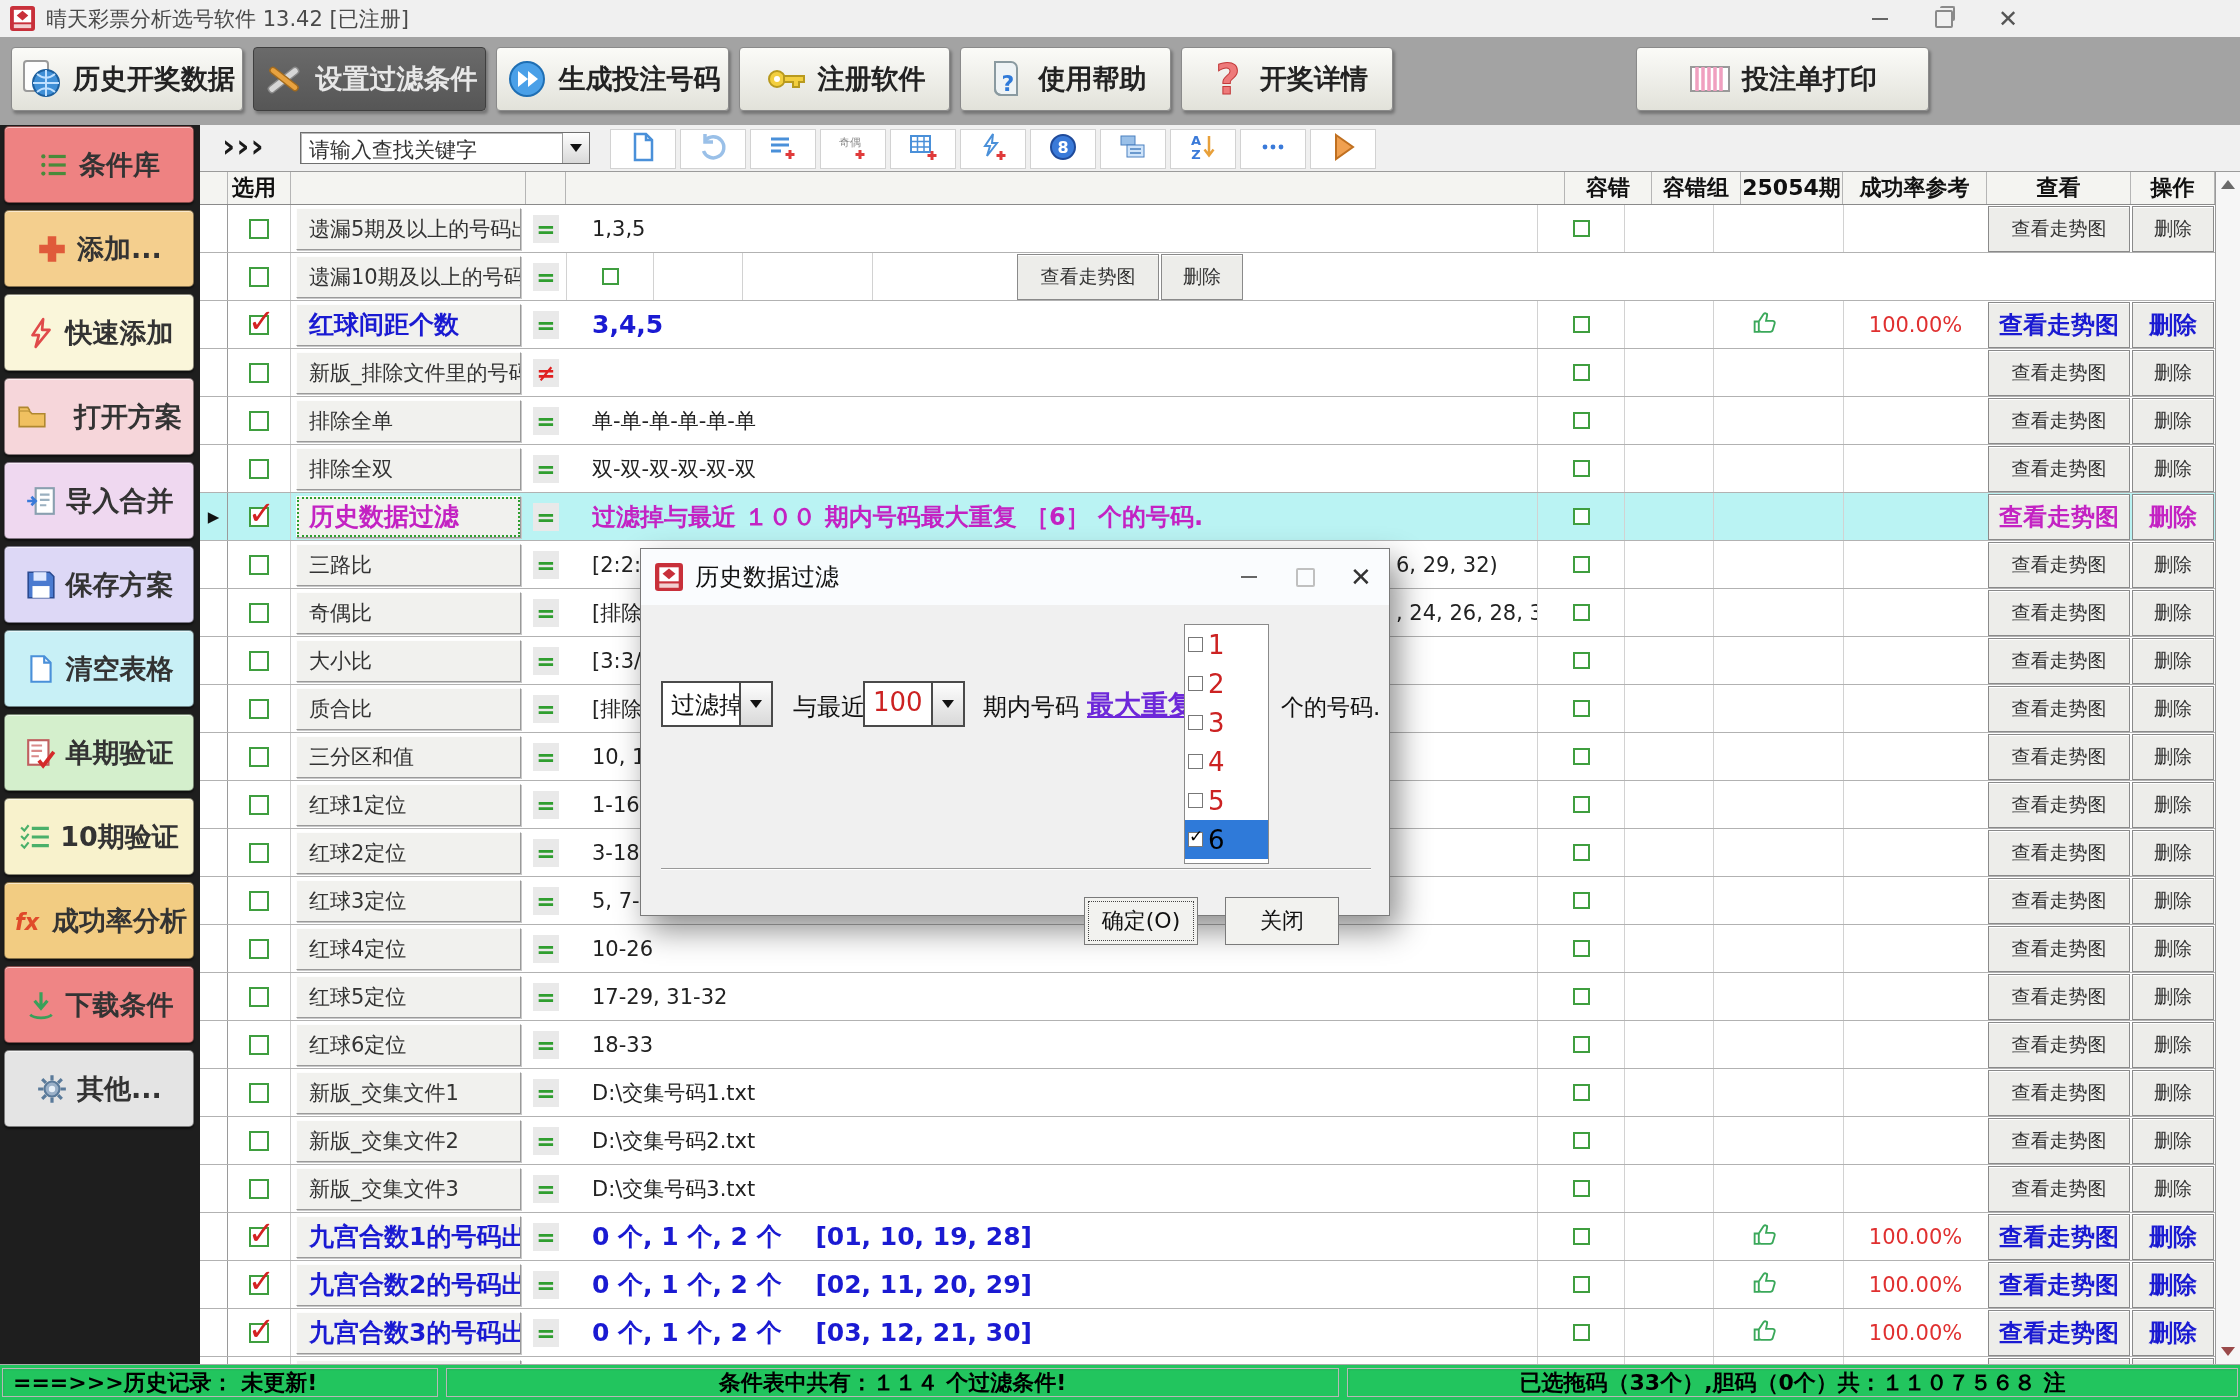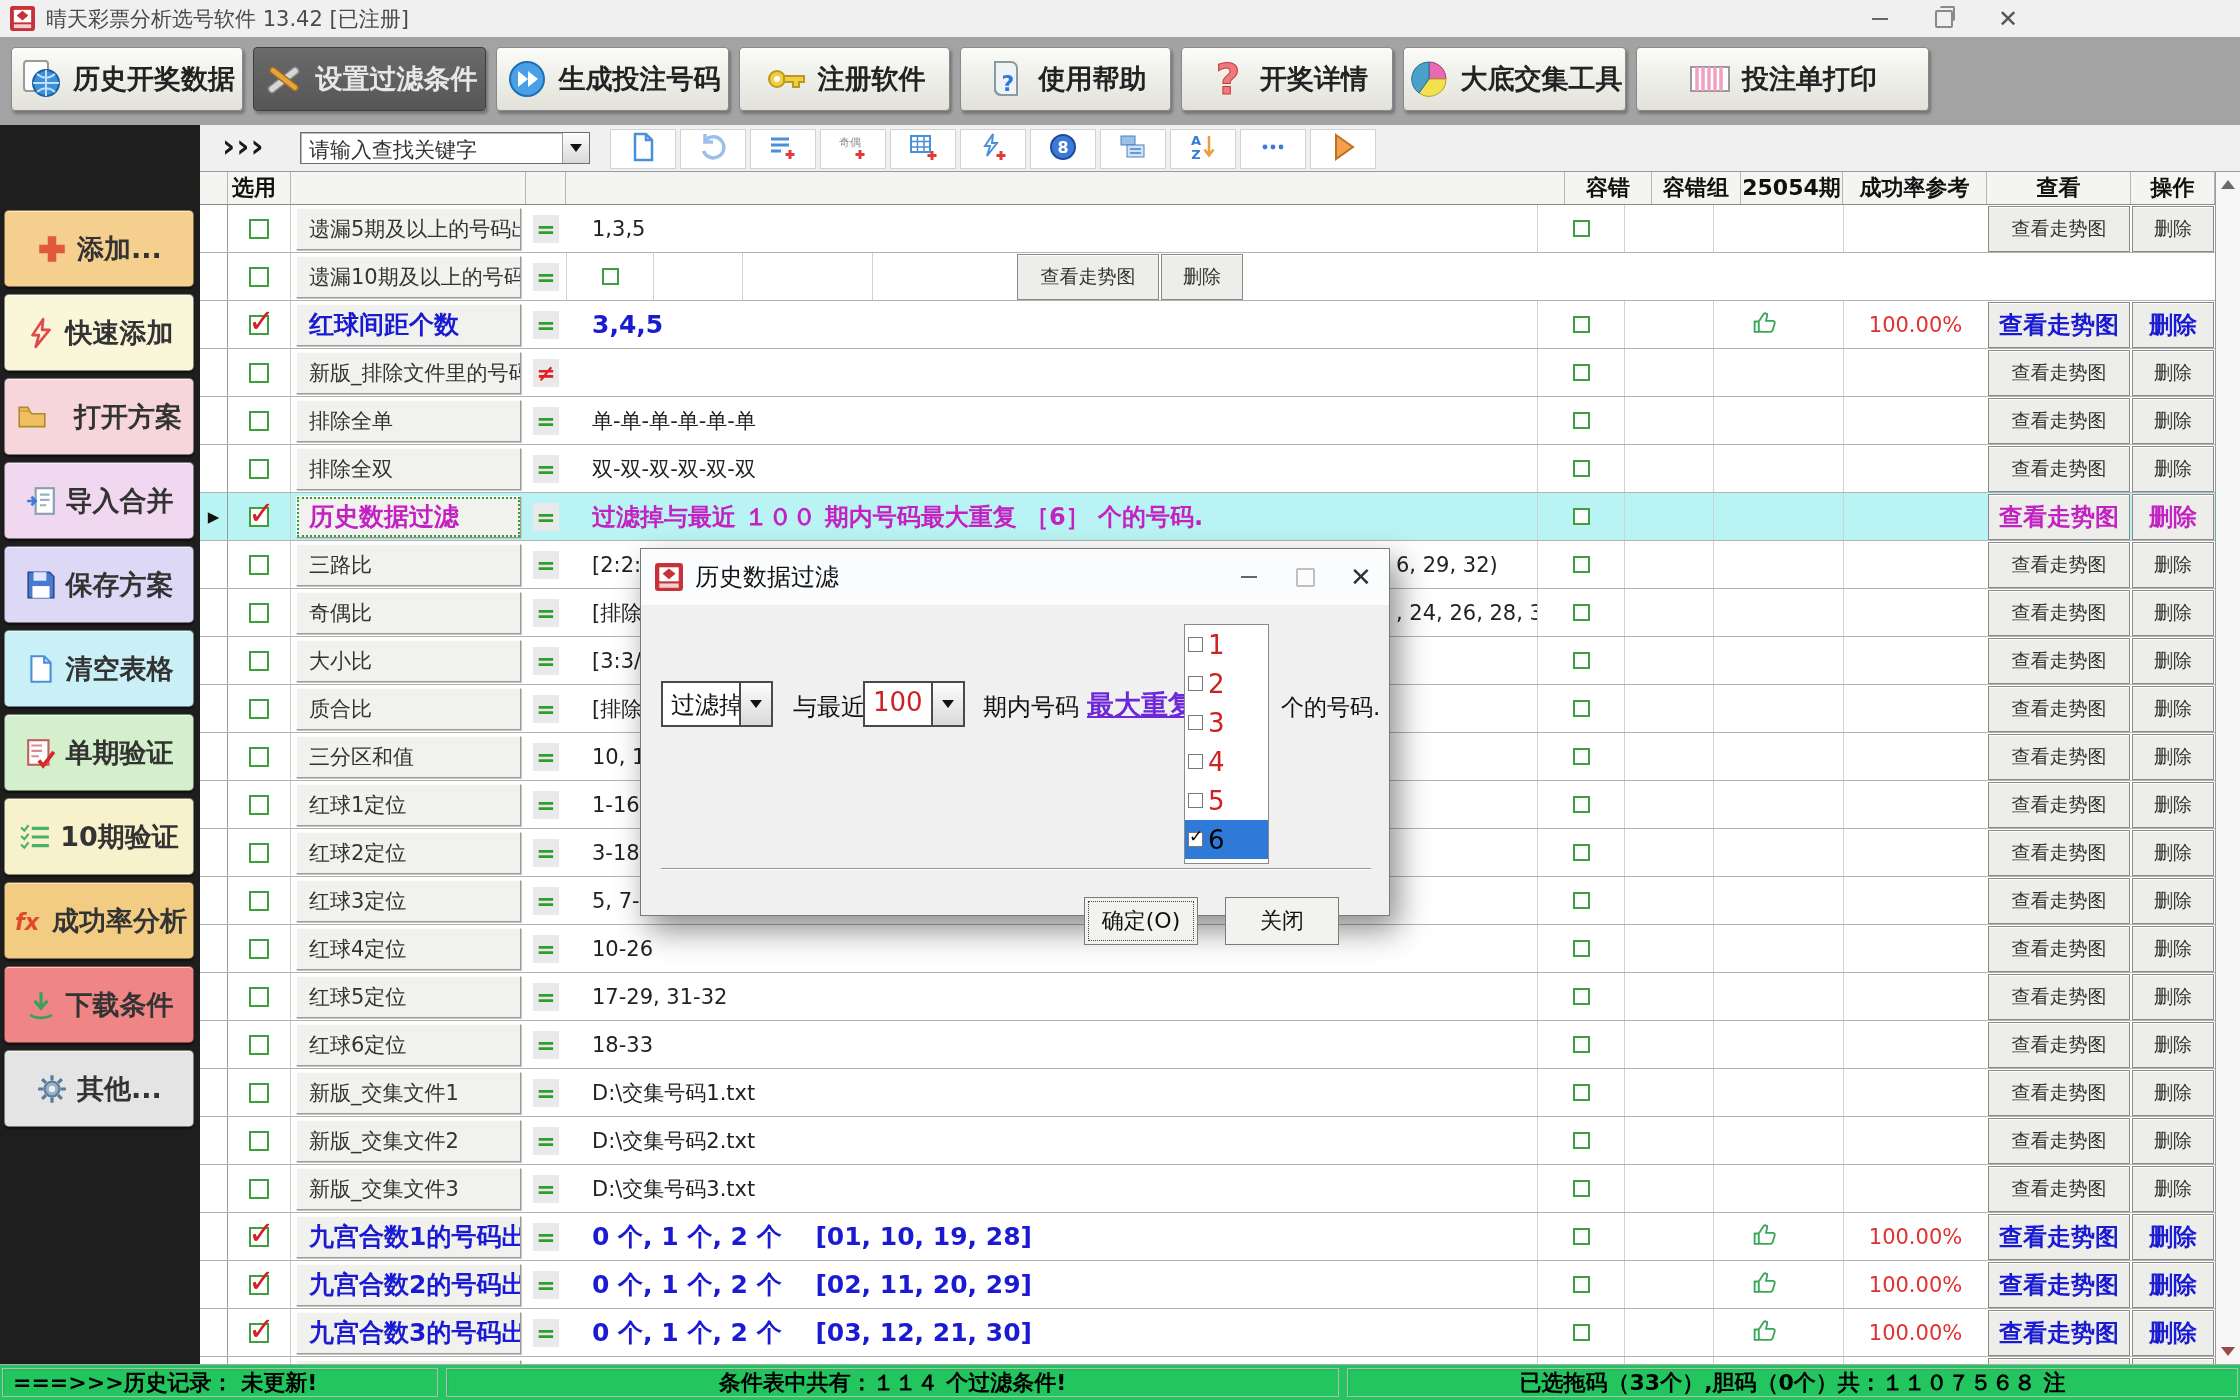--- a/index.html
+++ b/index.html
@@ -197,37 +197,42 @@
           <text x="23" y="34" font-size="22" font-weight="bold" fill="#2f7ad9" text-anchor="middle">?</text>
         </svg></span>
       <span>使用帮助</span>
     </div>
     <div class="tb-btn" style="left: 1181px; width: 212px;">
       <span class="tb-ico"><svg viewBox="0 0 44 44">
           <text x="22" y="37" font-size="42" font-weight="bold" fill="#ee7a7a" stroke="#c23a3a" stroke-width="1" text-anchor="middle">?</text>
         </svg></span>
       <span>开奖详情</span>
     </div>
-    <div class="tb-btn" style="left: 1403px; width: 223px;">
-      <span class="tb-ico"><svg viewBox="0 0 44 44">
-          <path d="M22 22V5A17 17 0 0 1 39 22z" fill="#e86ab0" stroke="#a23a78"></path>
-          <path d="M22 22h17A17 17 0 0 1 12 36z" fill="#f3e04f" stroke="#b0a02a"></path>
-          <path d="M22 22L12 36A17 17 0 0 1 22 5z" fill="#4aa0c8" stroke="#1f7096"></path>
-        </svg></span>
-      <span>大底交集工具</span>
-    </div>
     <div class="tb-btn" style="left: 1636px; width: 293px;">
       <span class="tb-ico"><svg viewBox="0 0 44 44">
           <rect x="3" y="10" width="38" height="24" fill="#fff" stroke="#999" stroke-width="2"></rect>
           <path d="M9 10v24M15 10v24M21 10v24M27 10v24M33 10v24" stroke="#f0a0c0" stroke-width="3.5"></path>
         </svg></span>
       <span>投注单打印</span>
     </div>
   </div>
 <div id="sidebar">
+    <div class="sb-btn" style="top: 1px; background: rgb(238, 130, 130);">
+      <span class="sb-ico"><svg viewBox="0 0 30 30">
+          <g fill="#4a8a3a">
+            <circle cx="5" cy="7" r="2"></circle>
+            <circle cx="5" cy="15" r="2"></circle>
+            <circle cx="5" cy="23" r="2"></circle>
+            <rect x="10" y="5.5" width="16" height="3"></rect>
+            <rect x="10" y="13.5" width="16" height="3"></rect>
+            <rect x="10" y="21.5" width="16" height="3"></rect>
+          </g>
+        </svg></span>
+      <span>条件库</span>
+    </div>
     <div class="sb-btn" style="top: 85px; background: rgb(244, 207, 142);">
       <span class="sb-ico"><svg viewBox="0 0 30 30">
           <path d="M11 3h8v8h8v8h-8v8h-8v-8H3v-8h8z" fill="#e05a3a"></path>
         </svg></span>
       <span>添加...</span>
     </div>
     <div class="sb-btn" style="top: 169px; background: rgb(250, 246, 218);">
       <span class="sb-ico"><svg viewBox="0 0 30 30">
           <path d="M17 2L7 17h6l-3 11 13-16h-7z" fill="none" stroke="#e04a4a" stroke-width="2.5" stroke-linejoin="round"></path>
         </svg></span>

